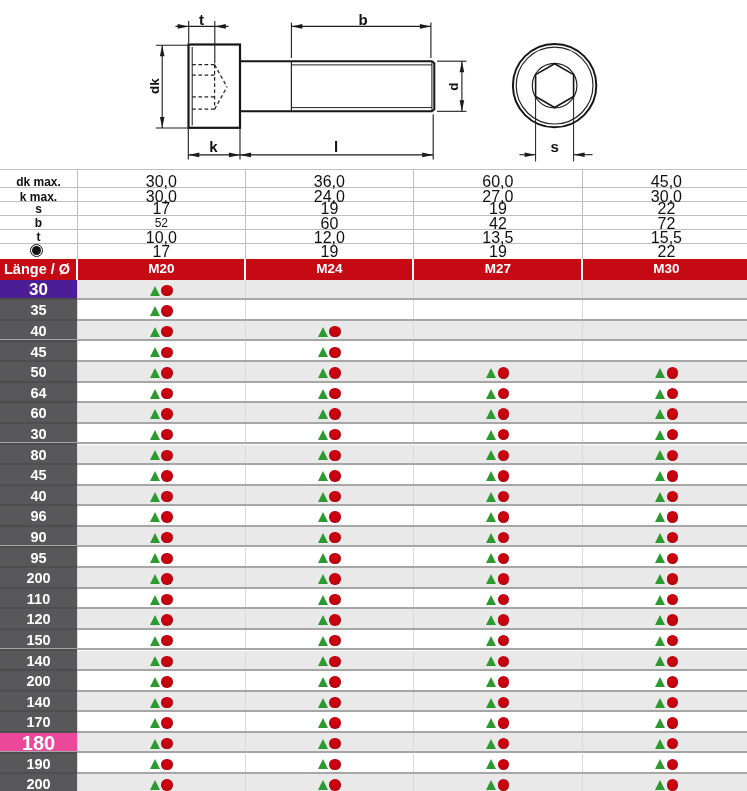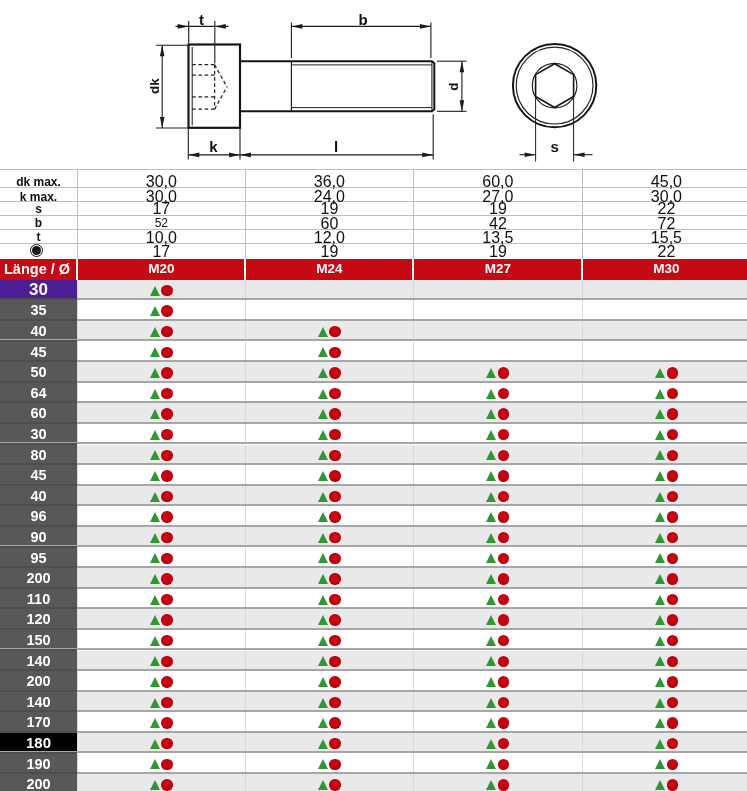--- a/index.html
+++ b/index.html
@@ -714,21 +714,21 @@
       <span style="display:inline-block;width:11.4px;height:11.4px;margin-left:1.6px;border-radius:50%;background:radial-gradient(circle at 45% 40%, #d4000f 0%, #c00210 55%, #85000a 100%);vertical-align:middle"></span>
     </div>
 <div style="position:absolute;left:654.5px;top:713.9px;width:24px;height:18.6px;display:flex;align-items:center;justify-content:center">
       <span style="display:inline-block;width:0;height:0;border-left:5.3px solid transparent;border-right:5.3px solid transparent;border-bottom:10.6px solid #2d9a31;vertical-align:middle"></span>
       <span style="display:inline-block;width:11.4px;height:11.4px;margin-left:1.6px;border-radius:50%;background:radial-gradient(circle at 45% 40%, #d4000f 0%, #c00210 55%, #85000a 100%);vertical-align:middle"></span>
     </div>
 </div>
 
 <div>
 <div style="position:absolute;left:0;top:732.9px;width:747px;height:20.6px;background:#e9e9e9;border-bottom:2px solid #a6a6a6;box-sizing:border-box"></div>
-<div style="position:absolute;left:0;top:732.9px;width:77px;height:18.6px;background:#000000;color:#fff;font-size:15px;font-weight:bold;text-align:center;line-height:20.6px">180</div>
+<div style="position:absolute;left:0;top:732.9px;width:77px;height:18.6px;background:#ec4899;color:#fff;font-size:20px;font-weight:bold;text-align:center;line-height:20.6px">180</div>
 <div style="position:absolute;left:0;top:751.5px;width:77px;height:2px;background:#4e4e4e"></div>
 <div style="position:absolute;left:77.3px;top:732.9px;width:1px;height:18.6px;background:#d9d9d9"></div>
 <div style="position:absolute;left:245.4px;top:732.9px;width:1px;height:18.6px;background:#d9d9d9"></div>
 <div style="position:absolute;left:413.4px;top:732.9px;width:1px;height:18.6px;background:#d9d9d9"></div>
 <div style="position:absolute;left:582.4px;top:732.9px;width:1px;height:18.6px;background:#d9d9d9"></div>
 <div style="position:absolute;left:149.3px;top:734.5px;width:24px;height:18.6px;display:flex;align-items:center;justify-content:center">
       <span style="display:inline-block;width:0;height:0;border-left:5.3px solid transparent;border-right:5.3px solid transparent;border-bottom:10.6px solid #2d9a31;vertical-align:middle"></span>
       <span style="display:inline-block;width:11.4px;height:11.4px;margin-left:1.6px;border-radius:50%;background:radial-gradient(circle at 45% 40%, #d4000f 0%, #c00210 55%, #85000a 100%);vertical-align:middle"></span>
     </div>
 <div style="position:absolute;left:317.4px;top:734.5px;width:24px;height:18.6px;display:flex;align-items:center;justify-content:center">

